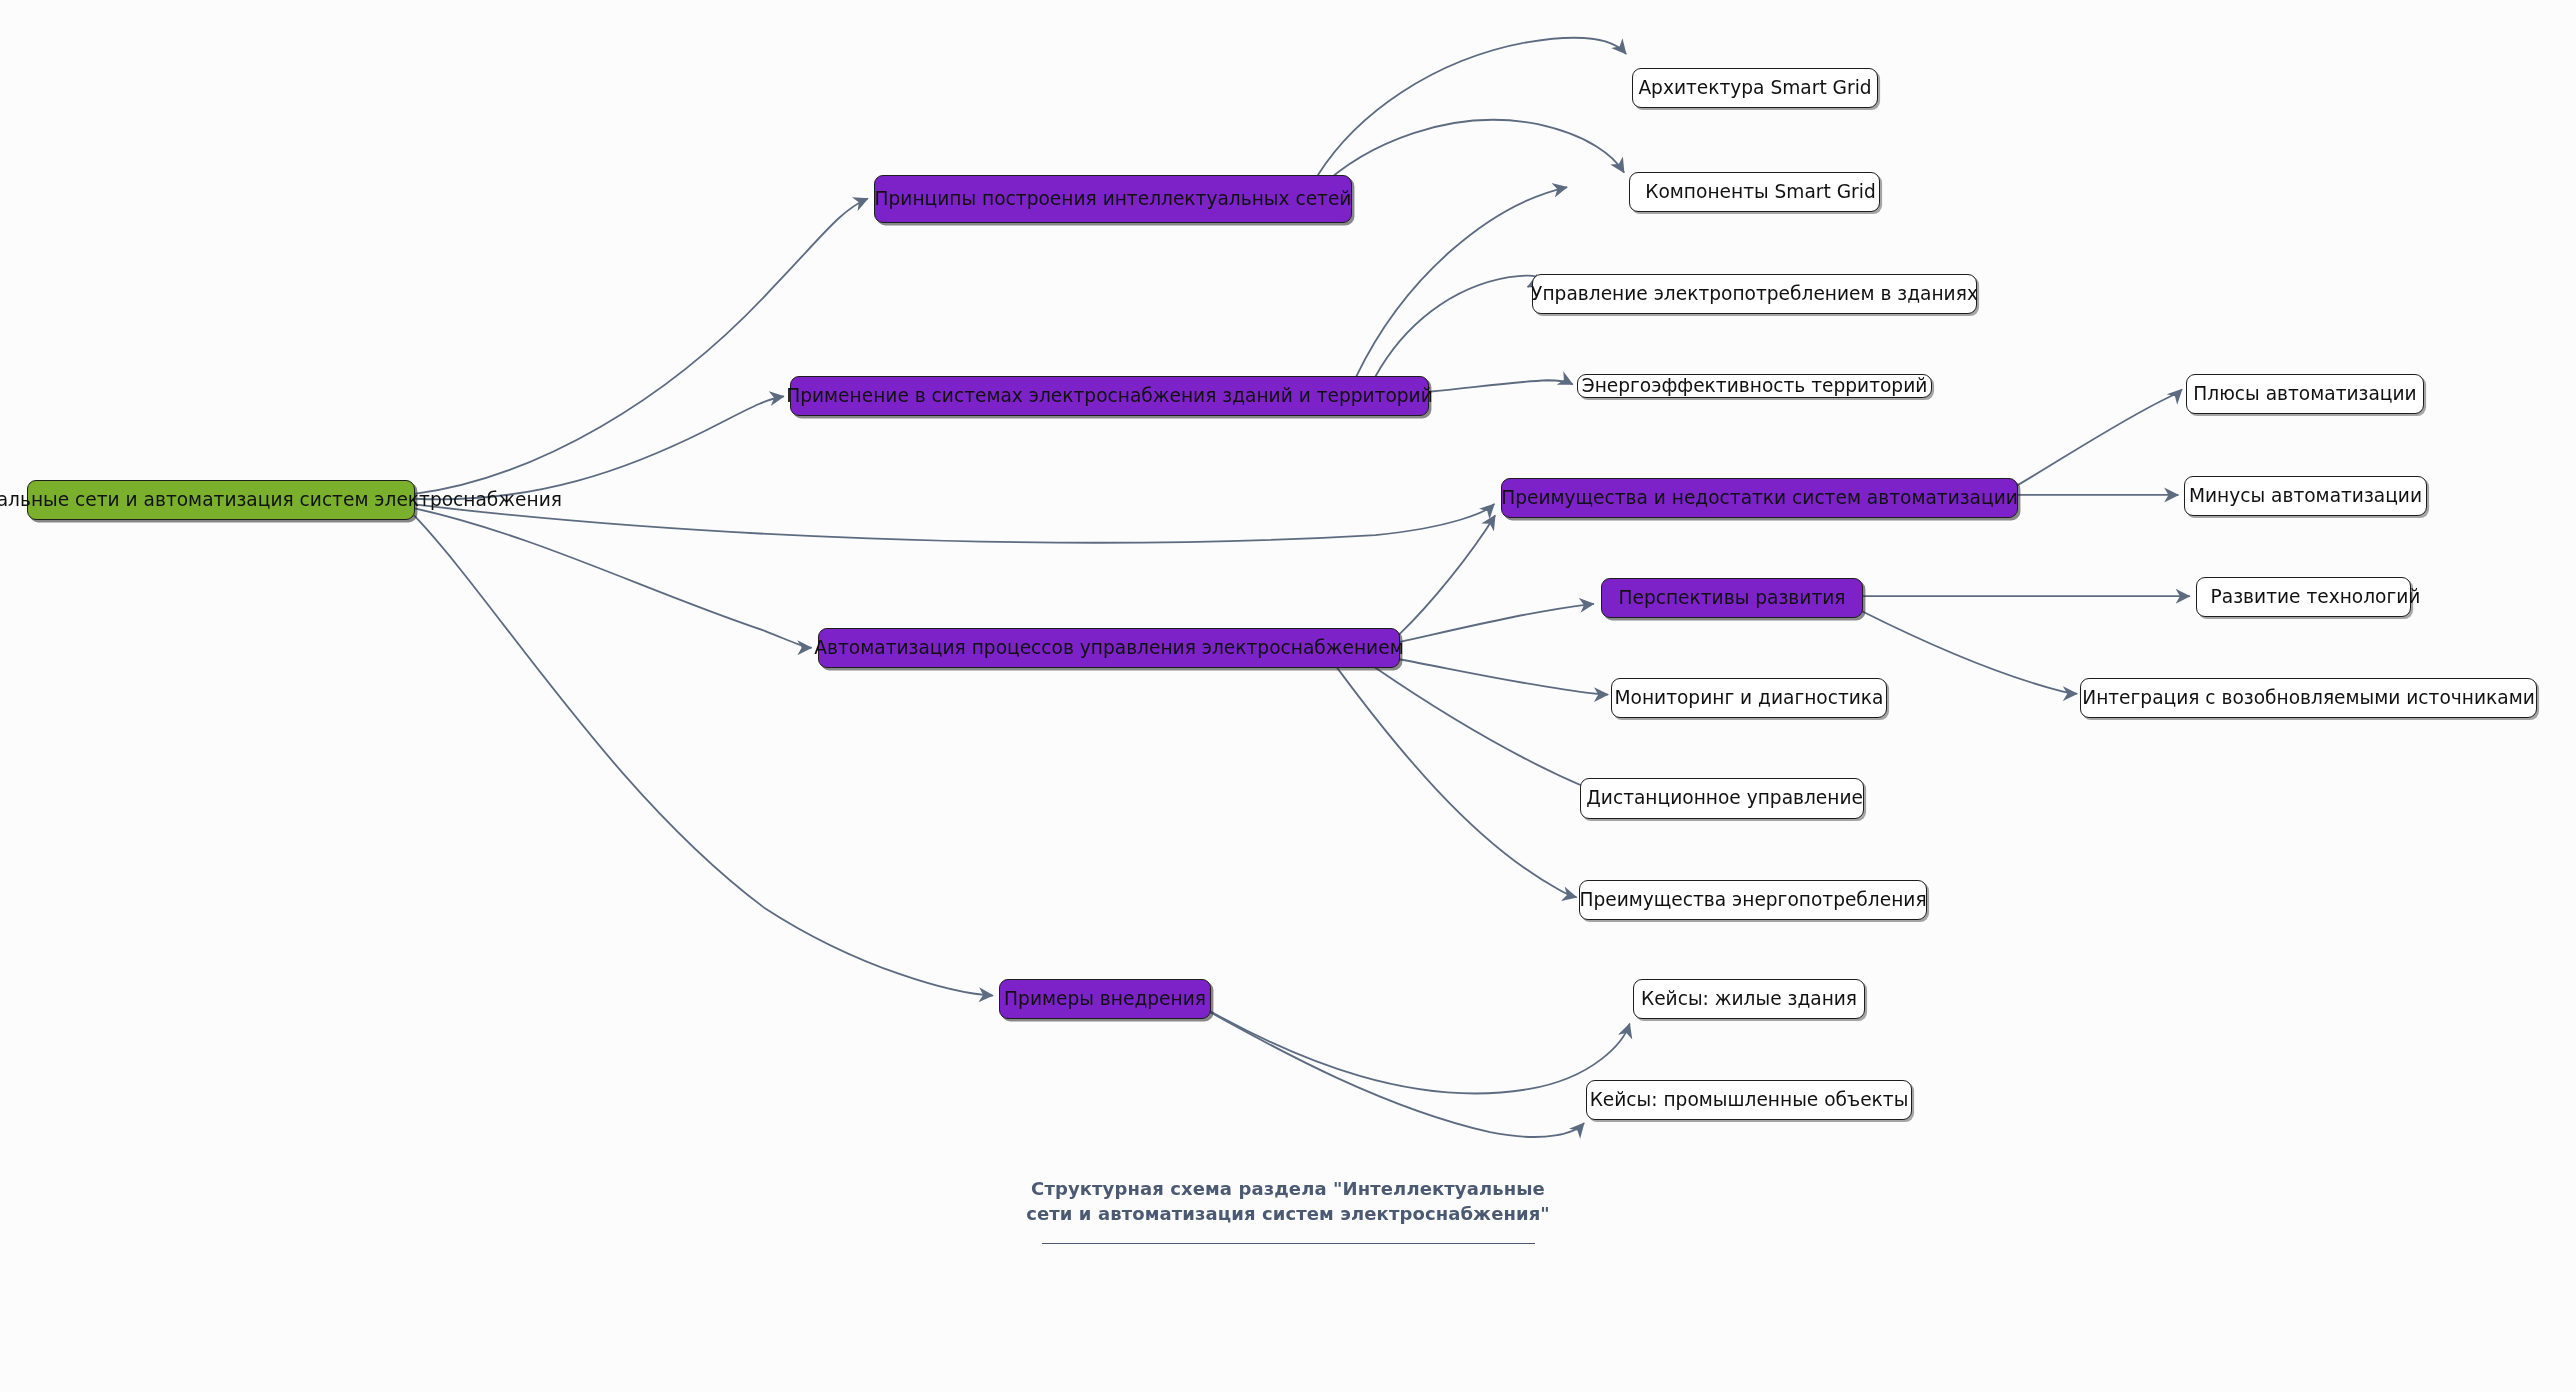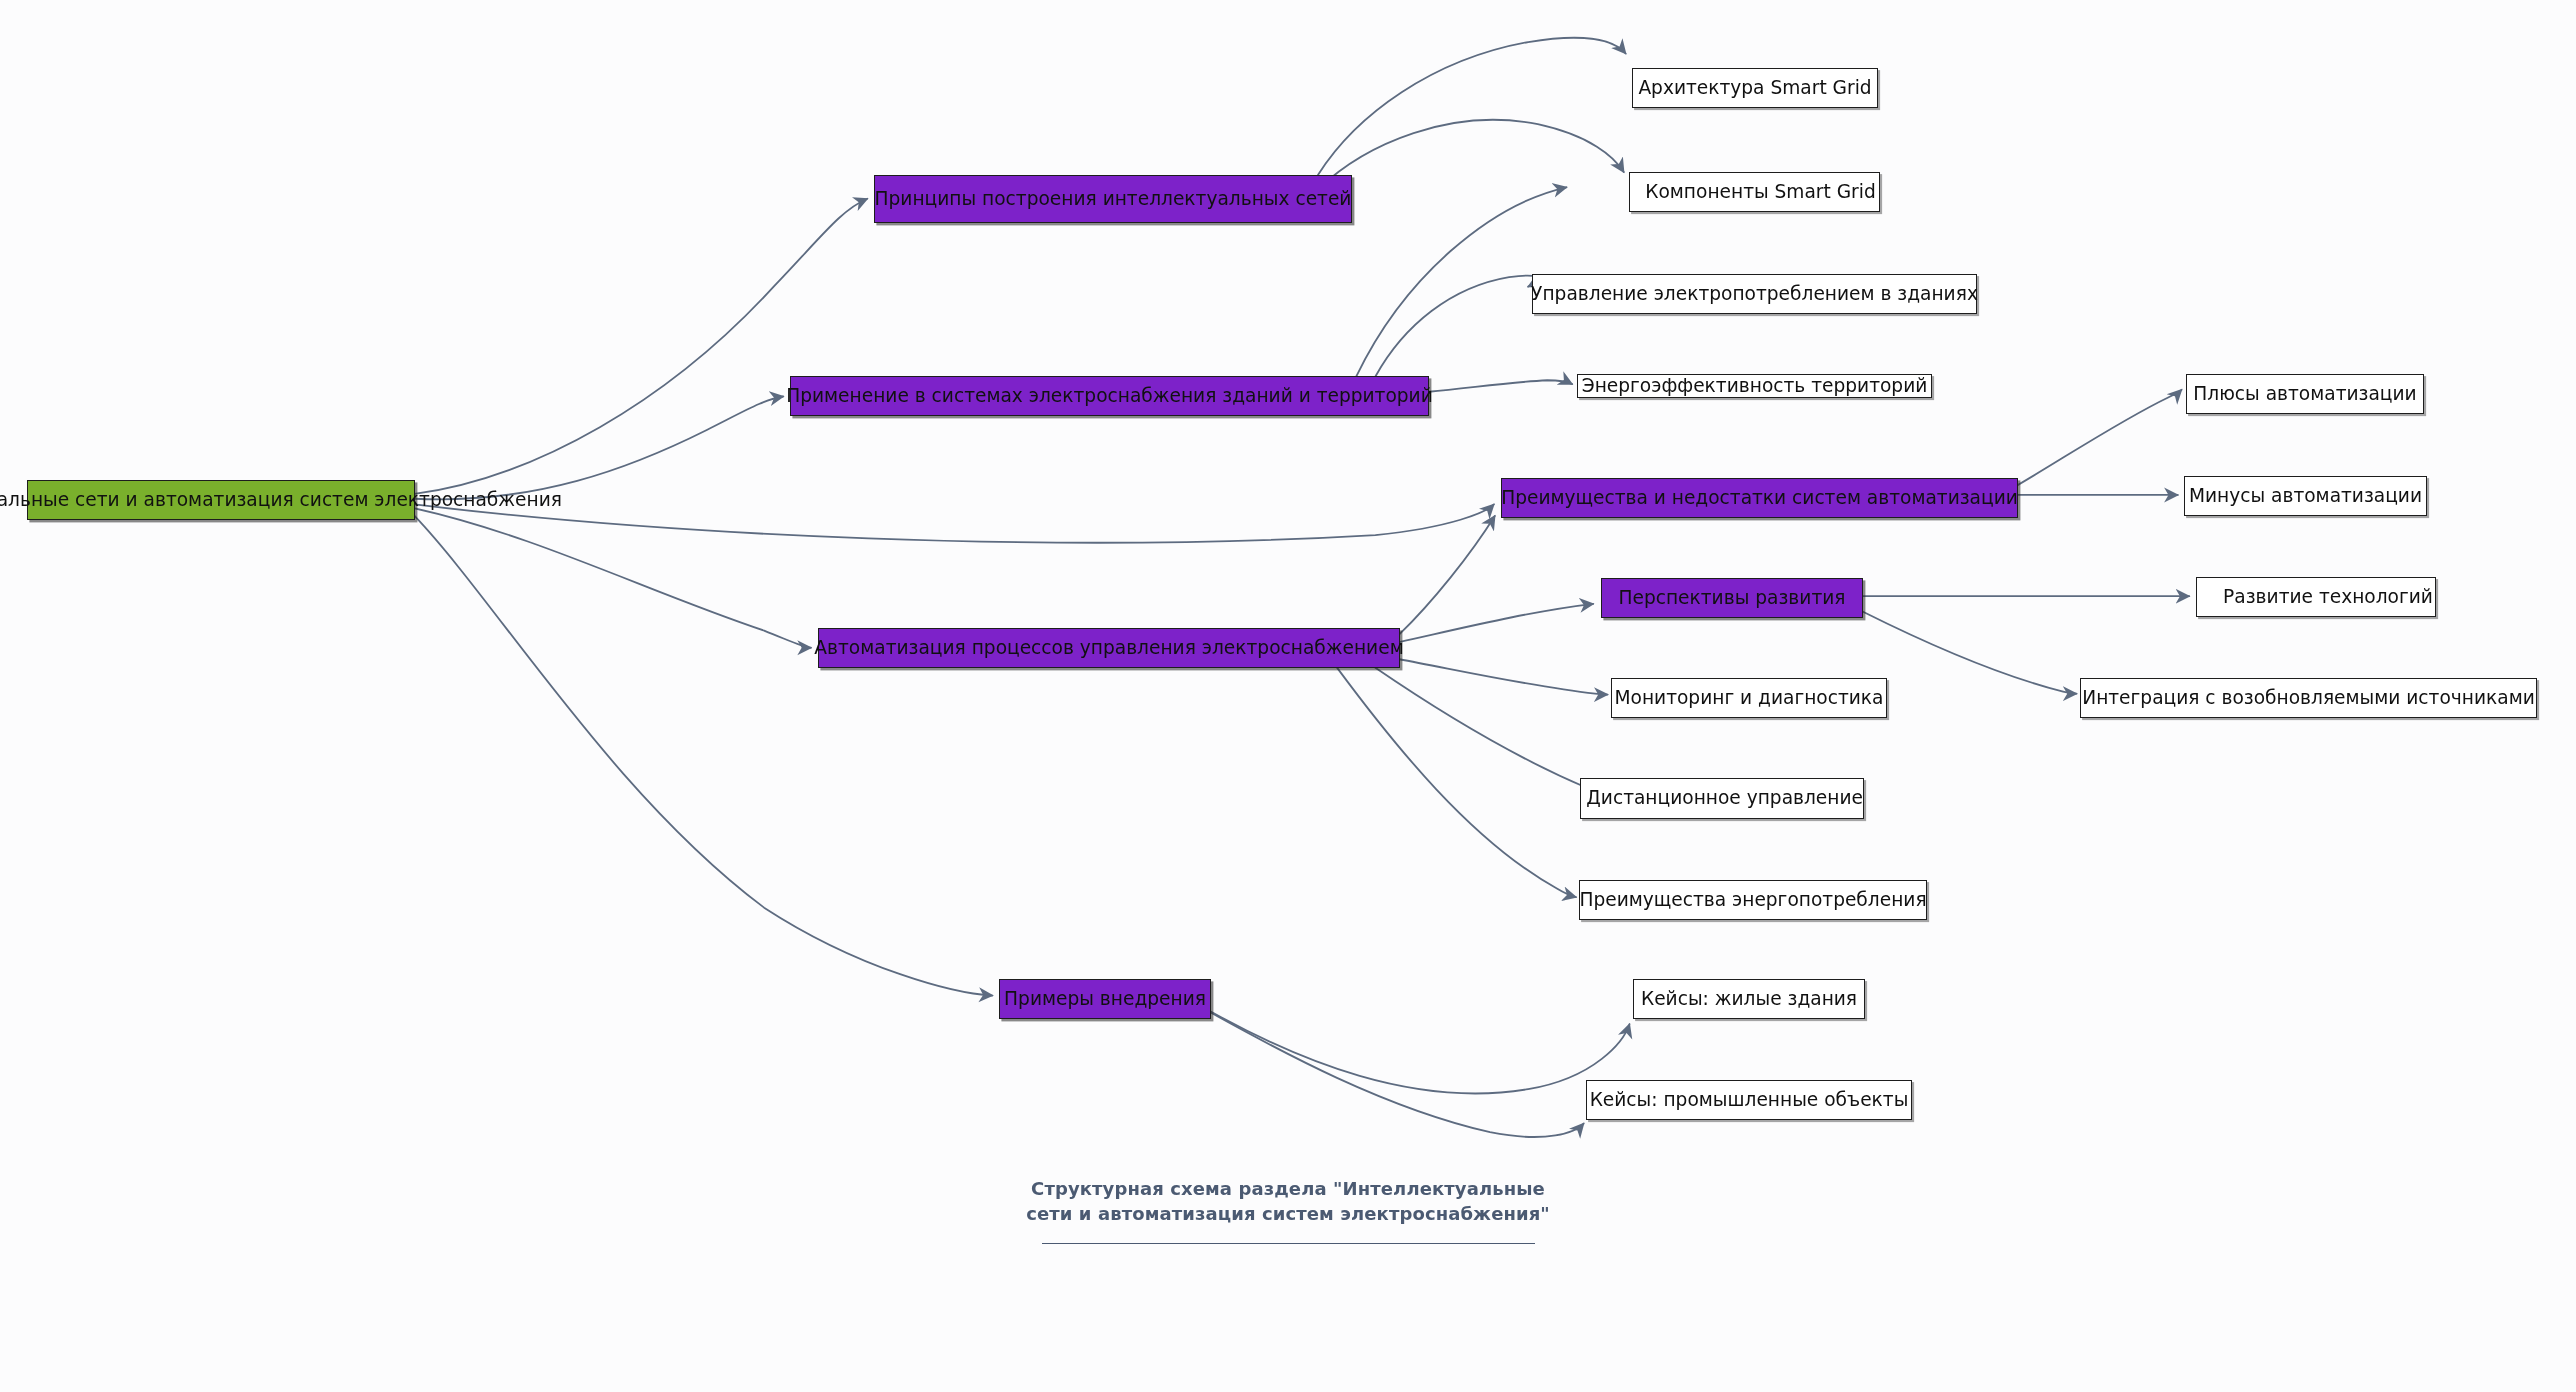--- a/index.html
+++ b/index.html
@@ -10,21 +10,21 @@
     font-family:"DejaVu Sans","Liberation Sans",sans-serif;
     overflow:hidden;
     position:relative;
   }
   #canvas{position:absolute;left:0;top:0;width:2576px;height:1393px;}
   #edges{position:absolute;left:0;top:0;width:2576px;height:1393px;pointer-events:none;}
   .node{
     position:absolute;
     box-sizing:border-box;
     display:flex;align-items:center;justify-content:center;
-    border-radius:0;
+    border-radius:9px;
     white-space:nowrap;
     line-height:1;
     letter-spacing:0px;
   }
   .node .lbl{display:block;}
   
   .node.root{
     background:#7ab02c;
     border:1.5px solid #1d1d1d;
     color:#111111;
@@ -144,21 +144,21 @@
       </div>
       <div class="node leaf" style="left: 1577px; top: 374px; width: 355px; height: 24px;">
         <span class="lbl">Энергоэффективность территорий</span>
       </div>
       <div class="node leaf" style="left: 2186px; top: 374px; width: 238px; height: 40px;">
         <span class="lbl">Плюсы автоматизации</span>
       </div>
       <div class="node leaf" style="left: 2184px; top: 476px; width: 243px; height: 40px;">
         <span class="lbl">Минусы автоматизации</span>
       </div>
-      <div class="node leaf" style="left: 2196px; top: 577px; width: 240px; height: 40px; padding-left: 24px;">
+      <div class="node leaf" style="left: 2196px; top: 577px; width: 215px; height: 40px; padding-left: 24px;">
         <span class="lbl">Развитие технологий</span>
       </div>
       <div class="node leaf" style="left: 2080px; top: 678px; width: 457px; height: 40px;">
         <span class="lbl">Интеграция с возобновляемыми источниками</span>
       </div>
       <div class="node leaf" style="left: 1611px; top: 678px; width: 276px; height: 40px;">
         <span class="lbl">Мониторинг и диагностика</span>
       </div>
       <div class="node leaf" style="left: 1580px; top: 778px; width: 284px; height: 41px; justify-content: flex-end;">
         <span class="lbl">Дистанционное управление</span>

